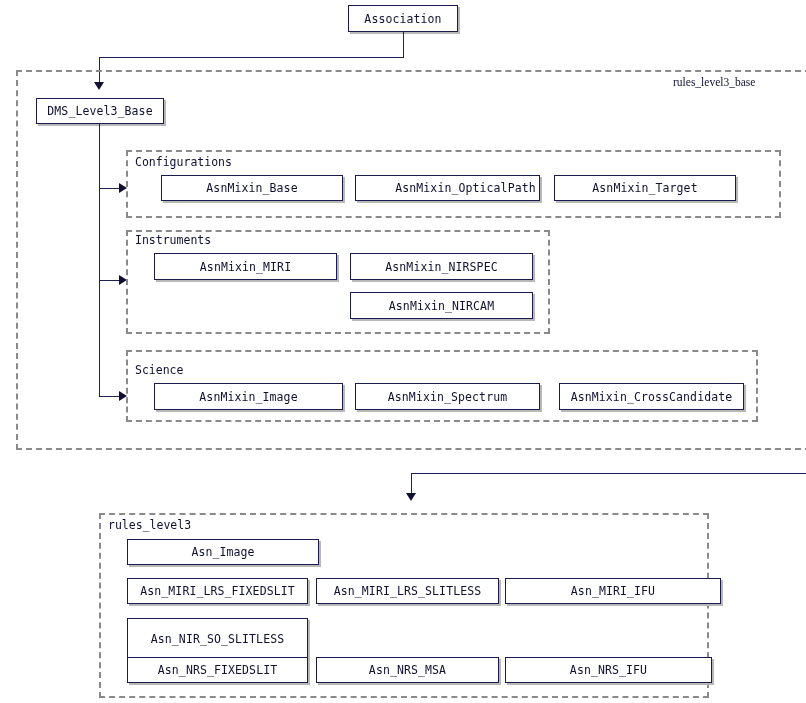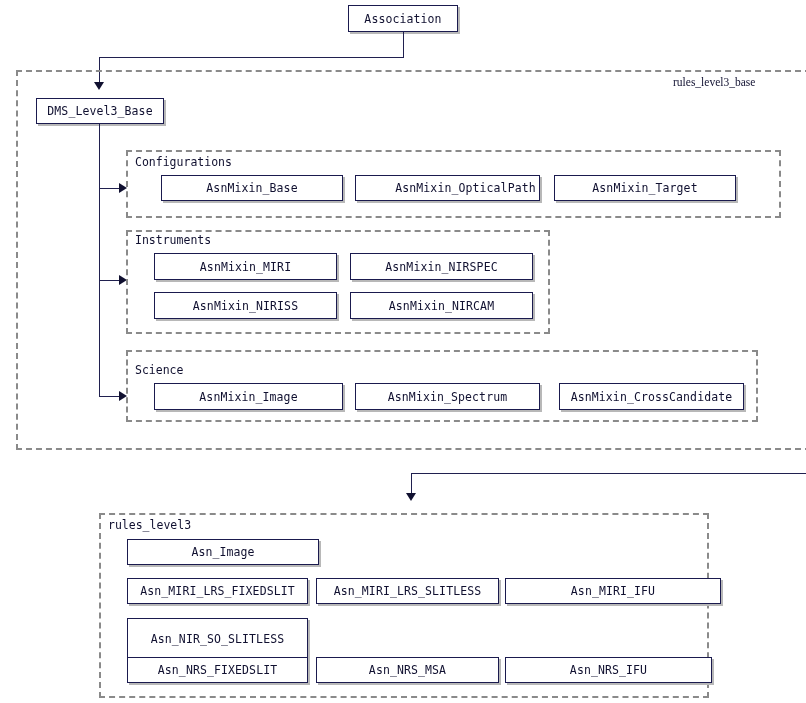--- a/index.html
+++ b/index.html
@@ -124,23 +124,20 @@
   </div>
 
   <div class="pkg" style="left:115px; top:230px; width:424px; height:104px;"></div>
   <div class="pkg-label" style="left:122px; top:233px;">Instruments</div>
   <div class="node" style="left:143px; top:253px; width:183px; height:27px;">
     <span>AsnMixin_MIRI</span>
   </div>
   <div class="node" style="left:339px; top:253px; width:183px; height:27px;">
     <span>AsnMixin_NIRSPEC</span>
   </div>
-  <div class="node" style="left:143px; top:292px; width:183px; height:27px;">
-    <span>AsnMixin_NIRISS</span>
-  </div>
   <div class="node" style="left:339px; top:292px; width:183px; height:27px;">
     <span>AsnMixin_NIRCAM</span>
   </div>
 
   <div class="pkg" style="left:115px; top:350px; width:632px; height:72px;"></div>
   <div class="pkg-label" style="left:122px; top:363px;">Science</div>
   <div class="node" style="left:143px; top:383px; width:189px; height:27px;">
     <span>AsnMixin_Image</span>
   </div>
   <div class="node" style="left:344px; top:383px; width:185px; height:27px;">

